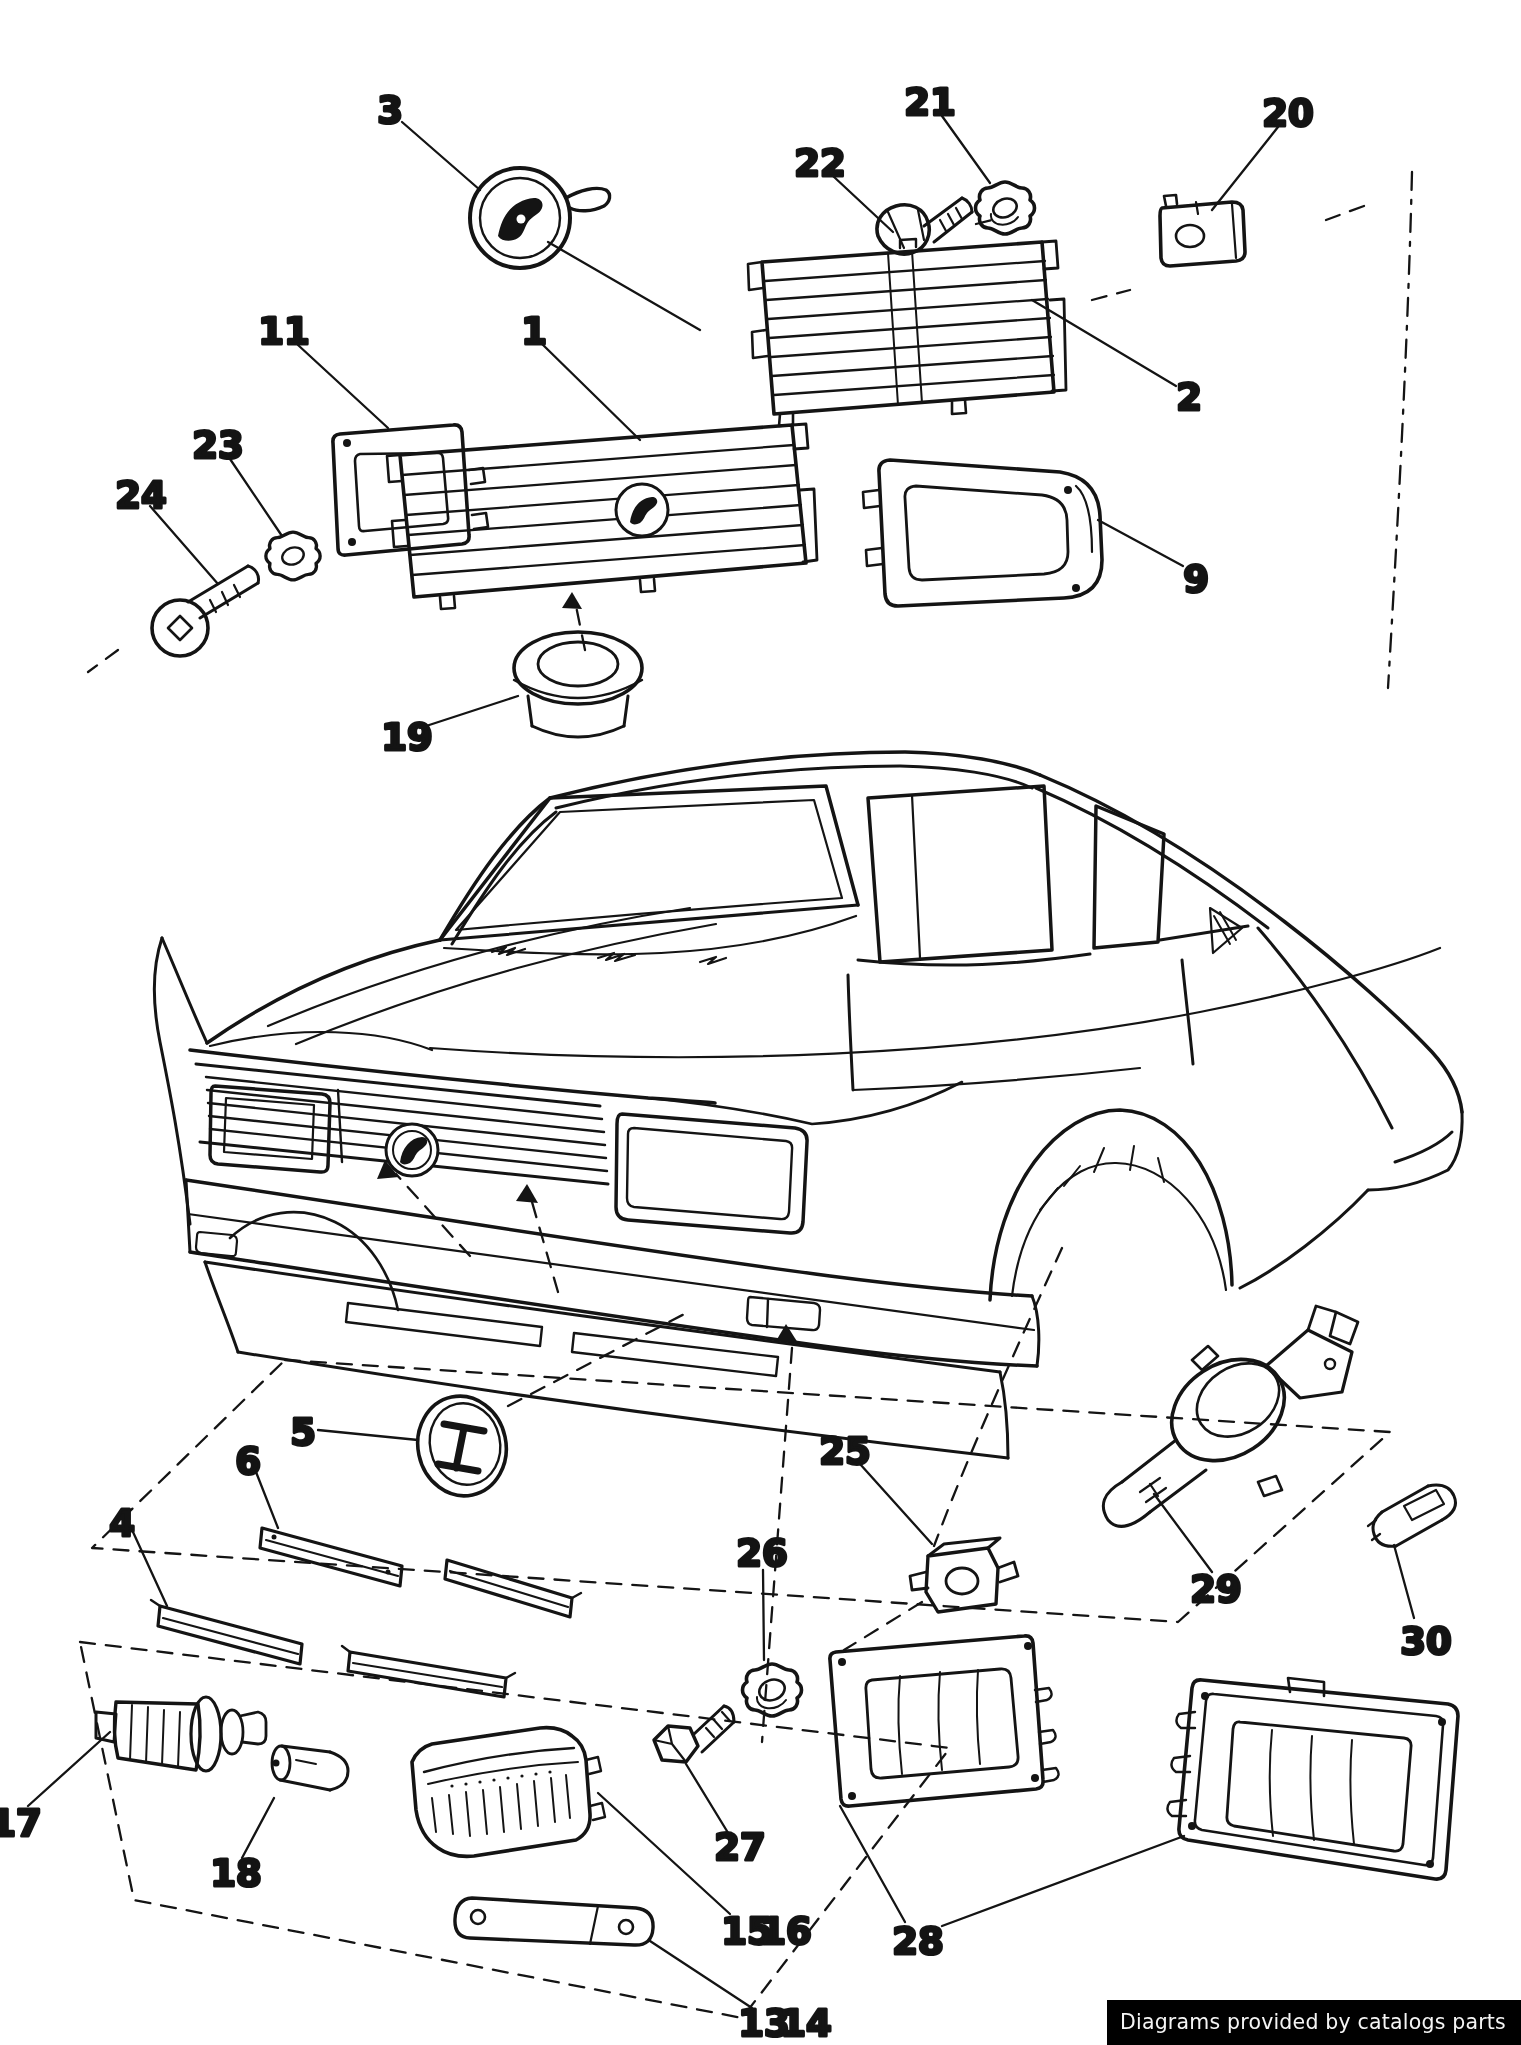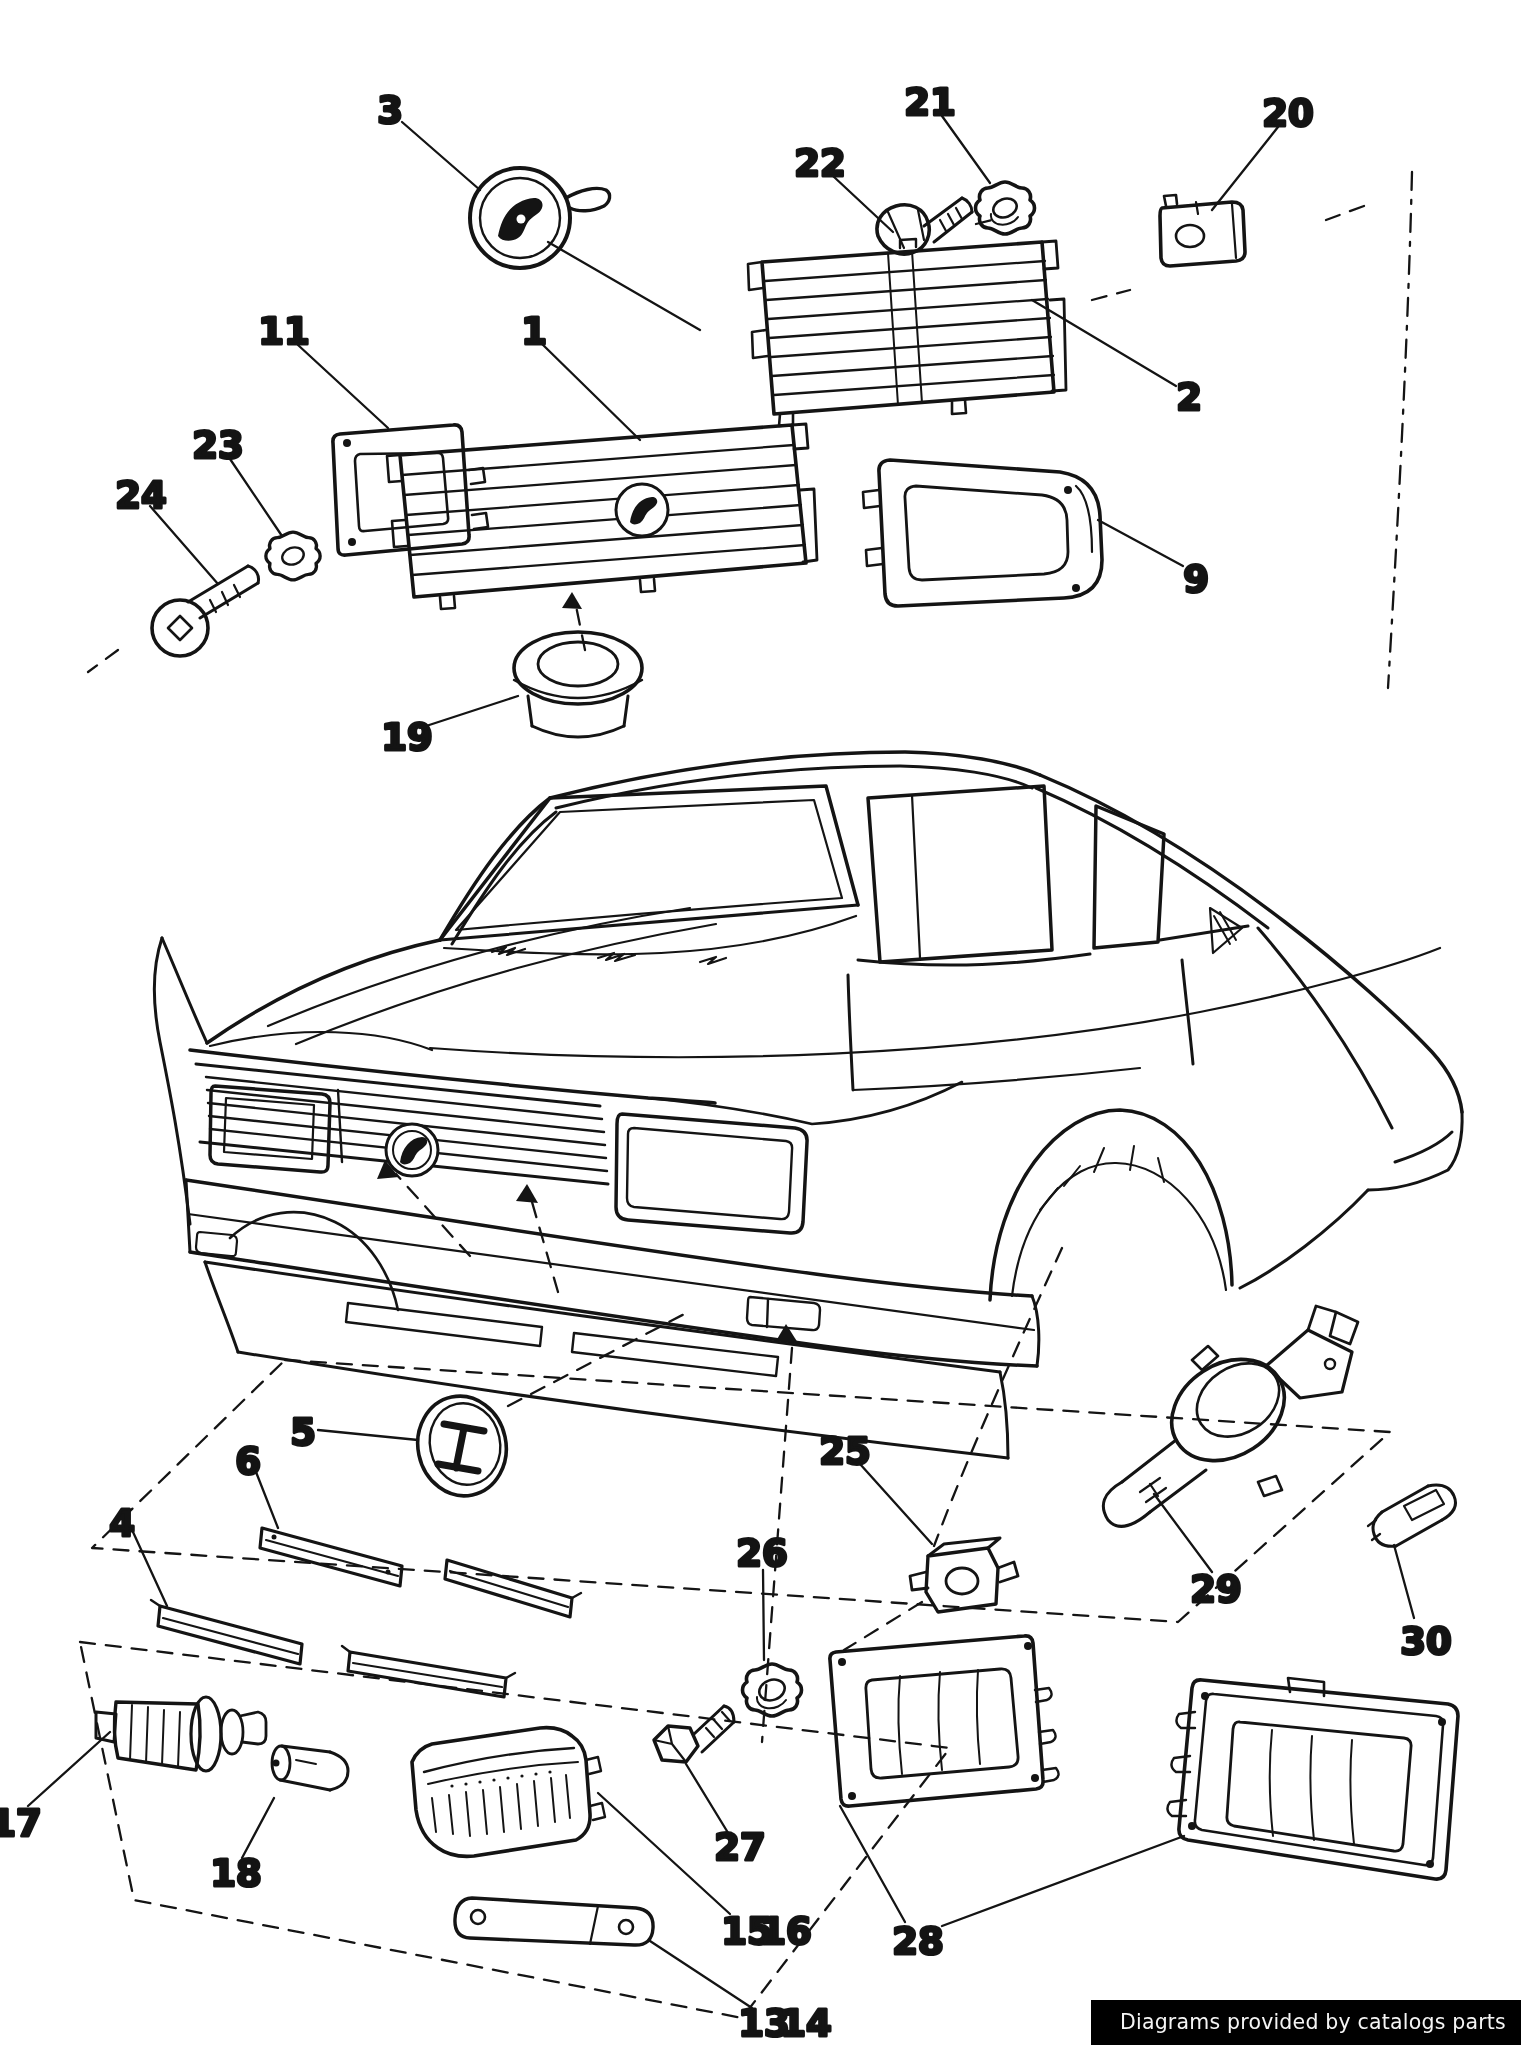--- a/index.html
+++ b/index.html
@@ -17,21 +17,21 @@
     font-size:37px;
     fill:#141414;
   }
   .caption-bar{
     position:absolute;
     right:0;bottom:0;
     background:#000000;
     color:#f5f5f5;
     font-size:20.5px;
     line-height:1;
-    padding:12px 15px 13px 29px;
+    padding:12px 15px 13px 13px;
     letter-spacing:0.2px;
     white-space:nowrap;
   }
   path,line,circle,ellipse,polyline,polygon{vector-effect:none;}
 </style>
 </head>
 <body>
 
 <div class="stage">
 <svg width="1521" height="2045" viewBox="0 0 1521 2045" xmlns="http://www.w3.org/2000/svg" fill="none" stroke="#141414" stroke-width="3" stroke-linecap="round" stroke-linejoin="round">

